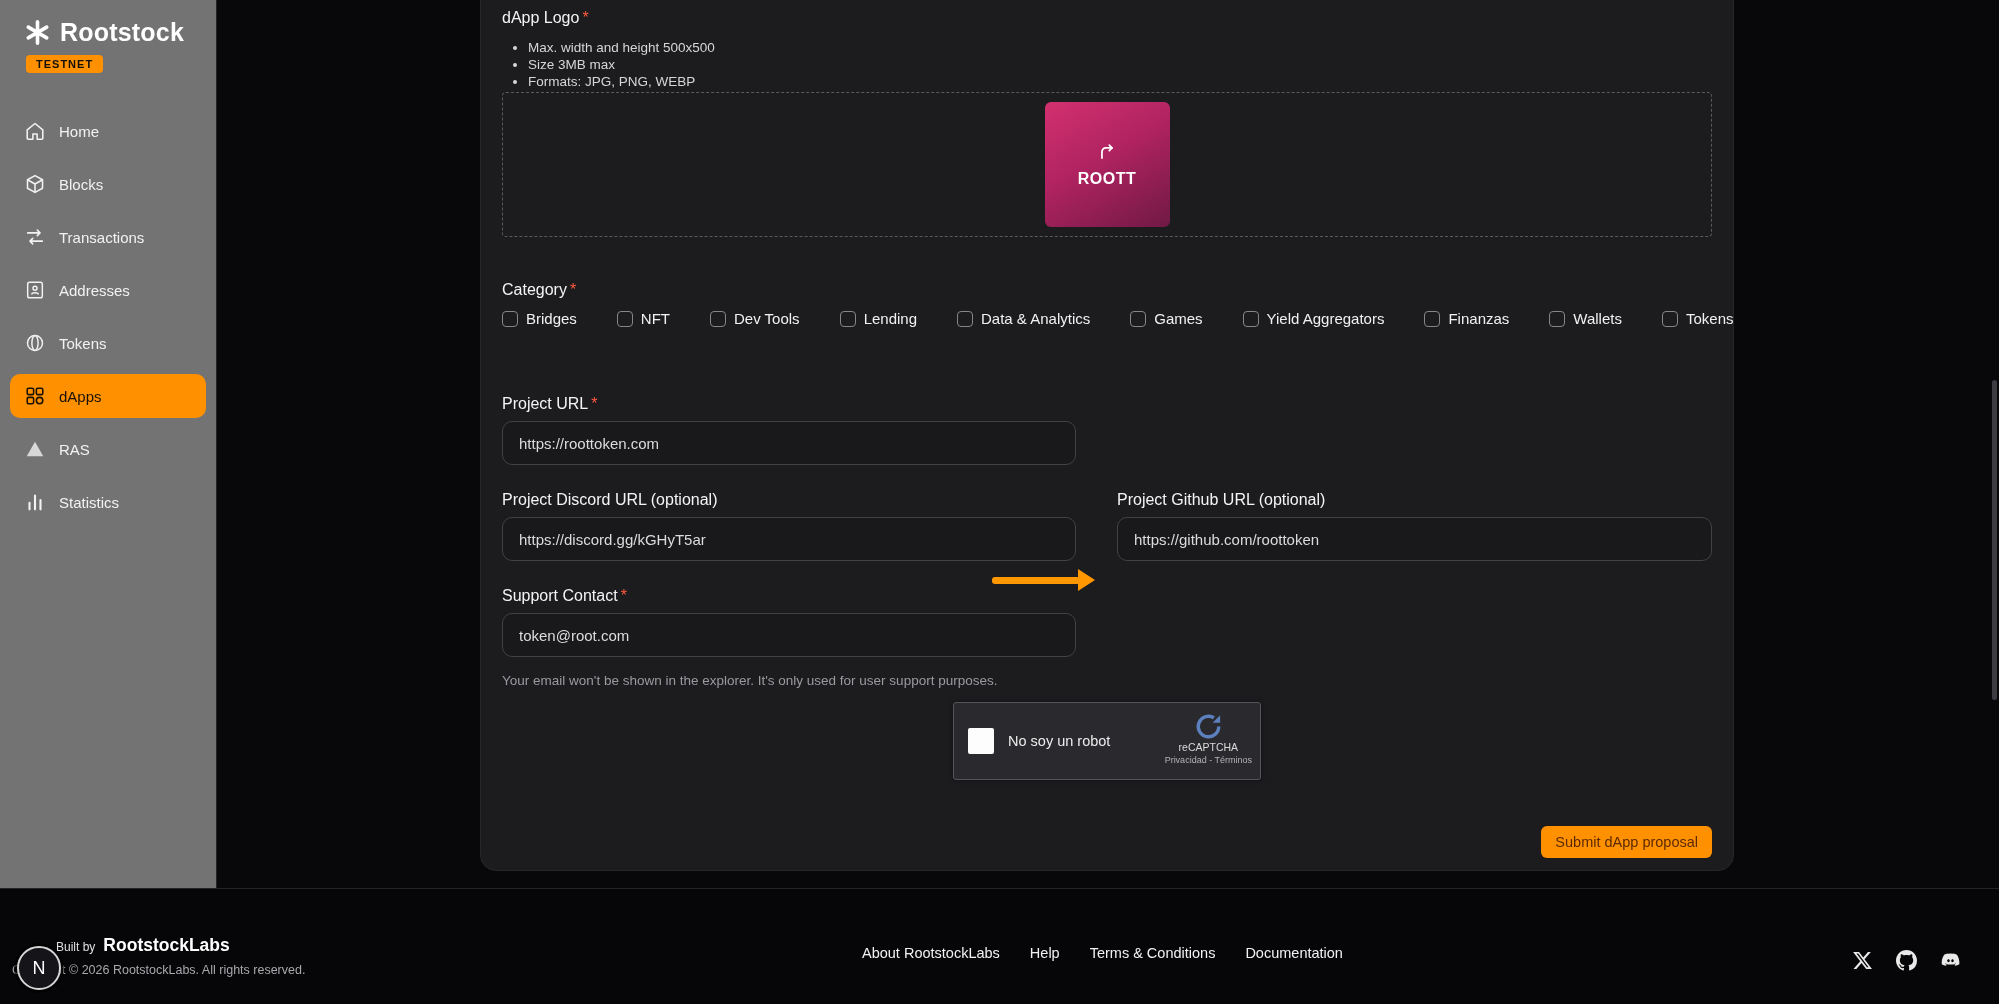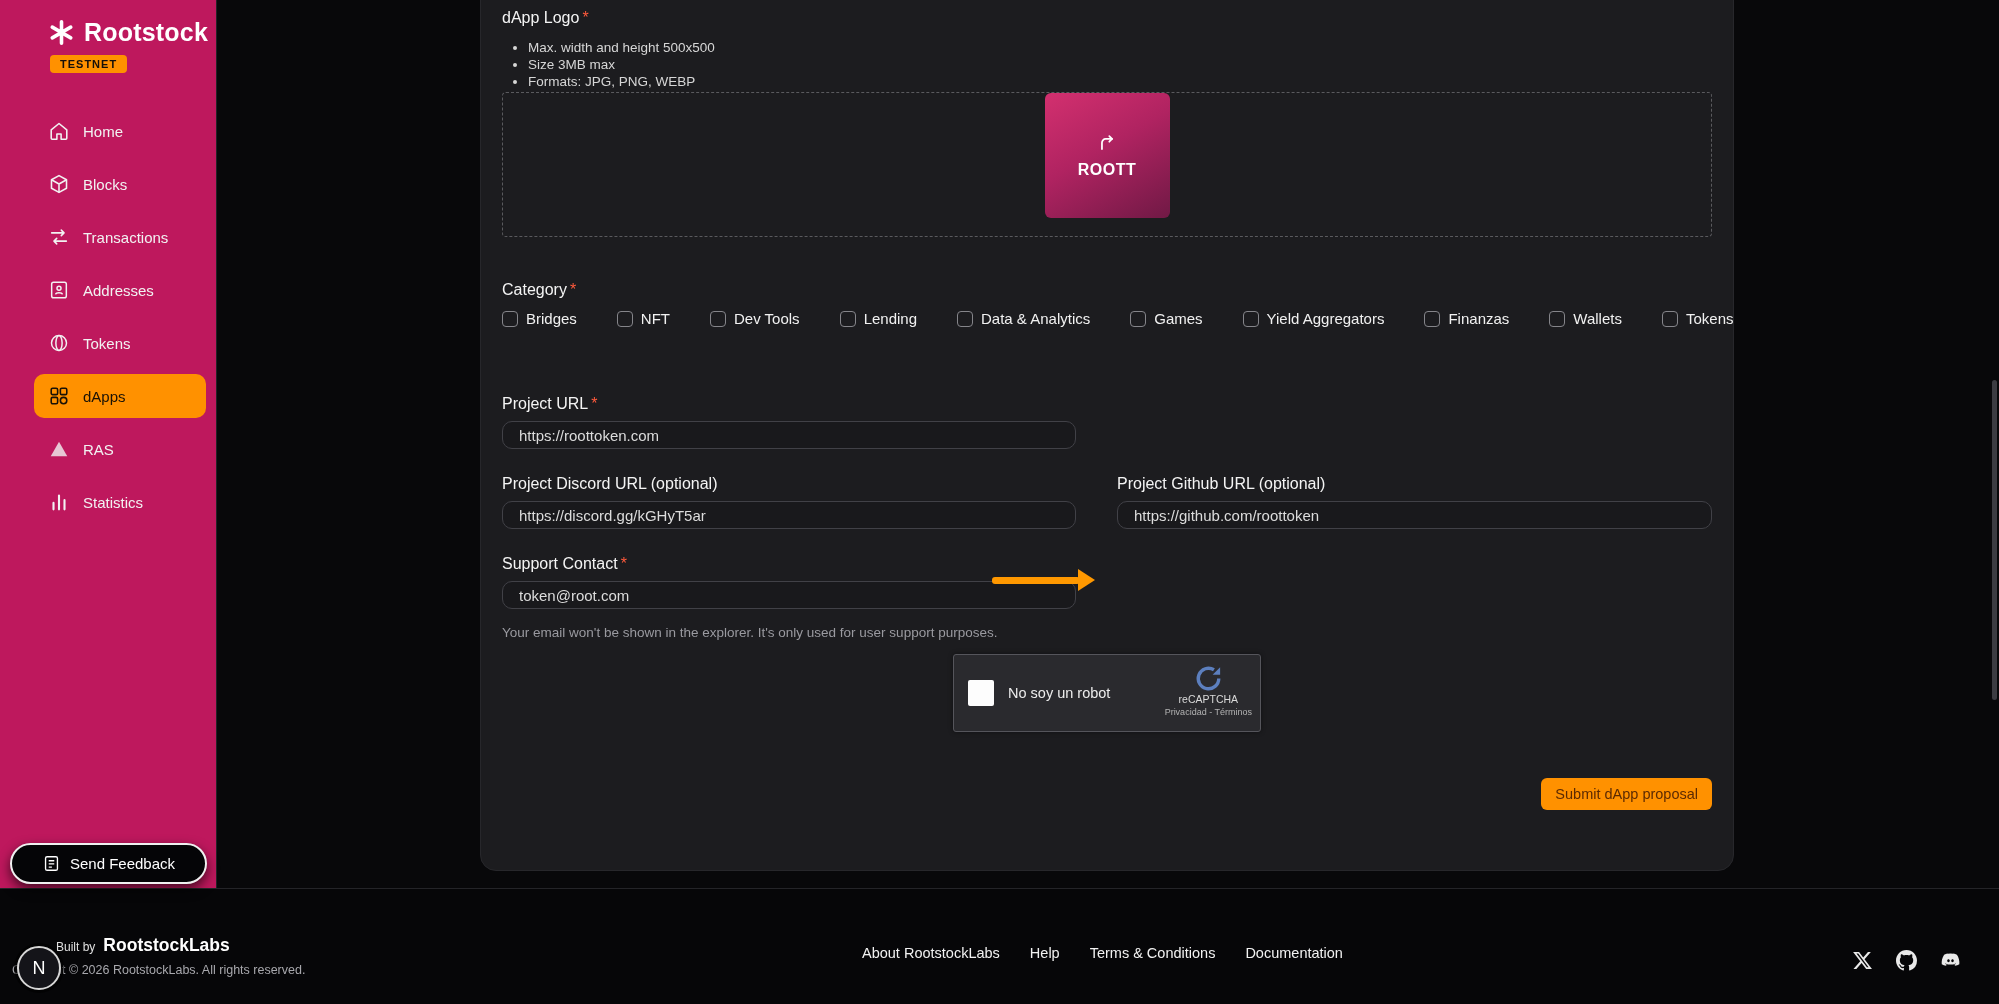--- a/index.html
+++ b/index.html
@@ -3,21 +3,21 @@
 <meta charset="utf-8">
 <style>
   html,body{margin:0;padding:0;}
   body{
     width:1999px;height:1004px;position:relative;overflow:hidden;
     background:#08080a;color:#fff;
     font-family:"Liberation Sans", sans-serif;
   }
   
   .sidebar{position:absolute;left:0;top:0;width:217px;height:888px;box-sizing:border-box;
-    background:#be185d;border-right:1px solid #232327;padding-top:18px;z-index:5;padding-left:24px;}
+    background:#737373;border-right:1px solid #232327;padding-top:18px;z-index:5;}
   .brand-row{display:flex;align-items:center;gap:9px;padding-left:24px;}
   .brand-name{font-size:25px;font-weight:700;letter-spacing:.2px;color:#fff;}
   .badge{display:inline-block;margin:8px 0 0 26px;background:#ff9100;color:#15100a;
     font-size:11px;font-weight:700;letter-spacing:1px;padding:3px 10px;border-radius:4px;}
   .nav{margin-top:36px;padding:0 10px;display:flex;flex-direction:column;gap:9px;text-align:center;}
   .nav-item{display:flex;align-items:center;gap:13px;height:44px;padding:0 14px;border-radius:10px;
     color:#f2f2f2;cursor:pointer;}
   .nav-item.active{background:#ff9100;color:#1a1206;}
   .nav-ic{width:22px;height:22px;display:flex;align-items:center;justify-content:center;}
   .nav-ic svg{width:22px;height:22px;display:block;}
@@ -27,33 +27,33 @@
     justify-content:center;gap:9px;cursor:pointer;box-shadow:0 5px 12px rgba(0,0,0,.65);}
   .feedback-btn .lbl{font-size:15px;color:#fff;}
   .feedback-btn svg{width:19px;height:19px;}
   
   .main-card{position:absolute;left:480px;top:-20px;width:1254px;height:891px;box-sizing:border-box;
     background:#1c1c1f;border:1px solid #27272b;border-radius:16px;padding:28px 21px 23px;}
   .sec-label{font-size:16px;color:#f4f4f4;line-height:18px;}
   .req{color:#ff5a3c;margin-left:3px;}
   .rules{margin:12px 0 0;padding-left:26px;color:#d6d6d6;font-size:13.5px;line-height:17px;}
   .upload-area{margin-top:2px;height:143px;border:1px dashed #5a5a5e;border-radius:4px;
-    display:flex;justify-content:center;cursor:pointer;}
+    display:flex;align-items:center;justify-content:center;cursor:pointer;}
   .logo-tile{width:125px;height:125px;border-radius:6px;
     background:linear-gradient(150deg,#d3306f 0%,#b02361 45%,#701945 100%);
     display:flex;flex-direction:column;align-items:center;justify-content:center;gap:6px;}
   .logo-tile .tname{font-size:16px;font-weight:700;letter-spacing:.5px;color:#fff;}
   .category-label{margin-top:44px;}
   .cb-row{margin-top:11px;display:flex;align-items:center;gap:40px;}
   .cb{display:flex;align-items:center;gap:8px;cursor:pointer;}
   .cb .box{width:16px;height:16px;box-sizing:border-box;border:1.6px solid #85858a;border-radius:4px;}
   .cb .cb-label{font-size:15px;color:#f1f1f1;white-space:nowrap;}
   .form-grid{margin-top:68px;display:grid;grid-template-columns:574px 1fr;column-gap:41px;row-gap:26px;}
   .flabel{font-size:16px;color:#f4f4f4;height:18px;}
-  .finput{margin-top:8px;display:block;width:100%;height:28px;box-sizing:border-box;background:#19191c;
+  .finput{margin-top:8px;display:block;width:100%;height:44px;box-sizing:border-box;background:#19191c;
     border:1px solid #414147;border-radius:10px;color:#dcdcdc;font-size:15px;padding:0 16px;
     font-family:inherit;outline:none;}
   .helper{margin-top:16px;font-size:13.5px;color:#9a9aa0;}
   .captcha{margin:14px auto 0;width:308px;height:78px;box-sizing:border-box;background:#2a2a2e;
     border:1px solid #55555b;border-radius:3px;display:flex;align-items:center;position:relative;
     box-shadow:0 0 5px rgba(0,0,0,.45);}
   .captcha-box{width:26px;height:26px;background:#fdfdfd;border-radius:2px;margin-left:14px;cursor:pointer;flex:none;}
   .captcha-label{margin-left:14px;font-size:14.5px;color:#ededed;}
   .captcha-brand{position:absolute;right:8px;top:9px;display:flex;flex-direction:column;align-items:center;}
   .captcha-brand svg{width:29px;height:29px;}
@@ -168,29 +168,20 @@
     <div class="nav-item">
       <span class="nav-ic">
           <svg viewBox="0 0 24 24" fill="none" stroke="currentColor" stroke-width="2.3" stroke-linecap="round">
             <path d="M6 20v-7M12 20V5M18 20v-10"></path>
           </svg>
         </span>
       <span class="nav-label">Statistics</span>
     </div>
   </nav>
 
-  <div class="feedback-btn">
-    <span style="display:flex;">
-      <svg viewBox="0 0 24 24" fill="none" stroke="#fff" stroke-width="1.7" stroke-linejoin="round">
-          <rect x="4.5" y="3.5" width="15" height="17" rx="2"></rect>
-          <path d="M8.5 8.5h7M8.5 12.5h7M8.5 16.5h4"></path>
-        </svg>
-    </span>
-    <span class="lbl">Send Feedback</span>
-  </div>
 </aside>
 
 <section class="main-card">
 
   <div class="sec-label">
     <span>dApp Logo</span><span class="req">*</span>
   </div>
 
   <ul class="rules">
     <li>Max. width and height 500x500</li>

